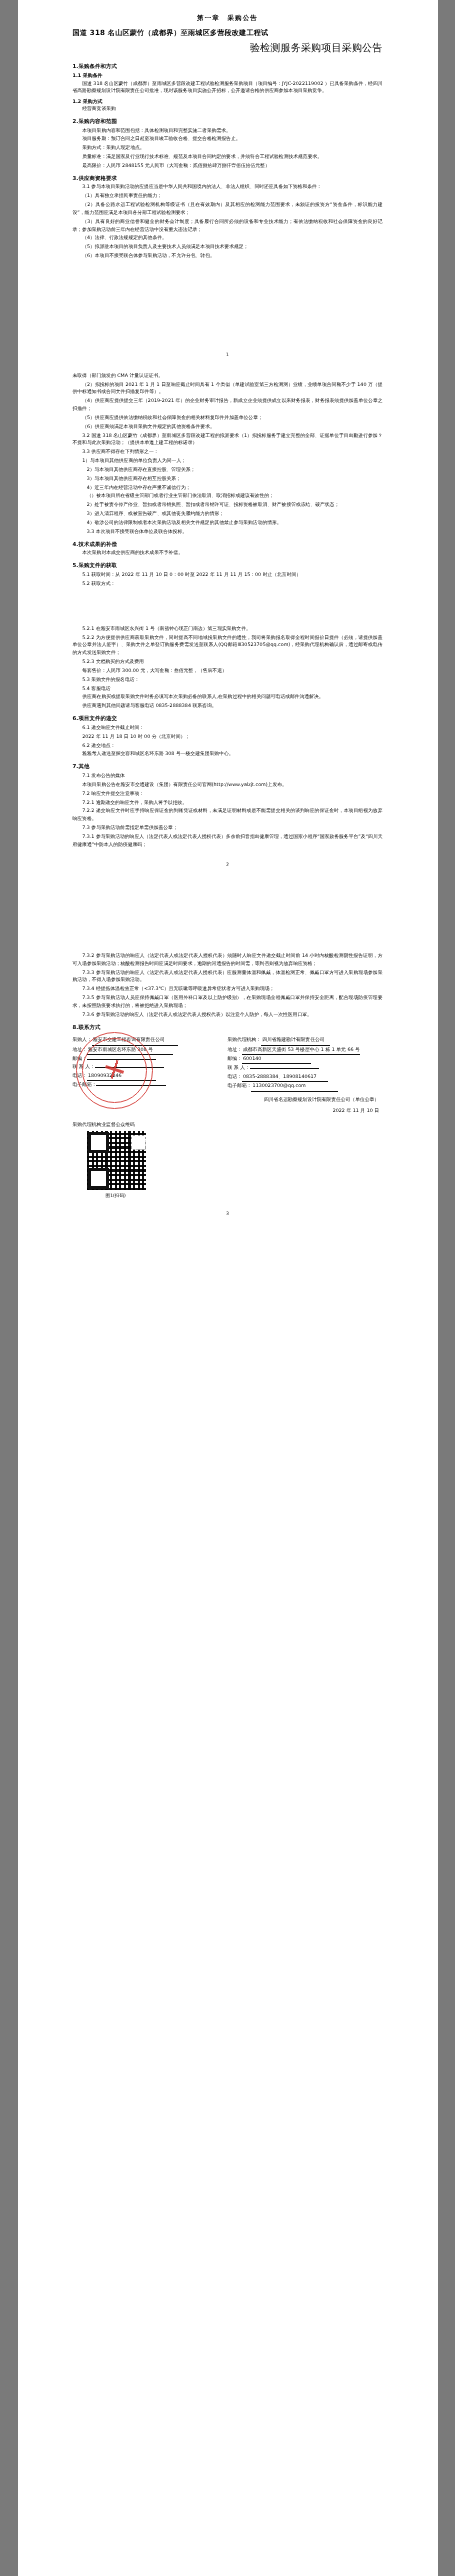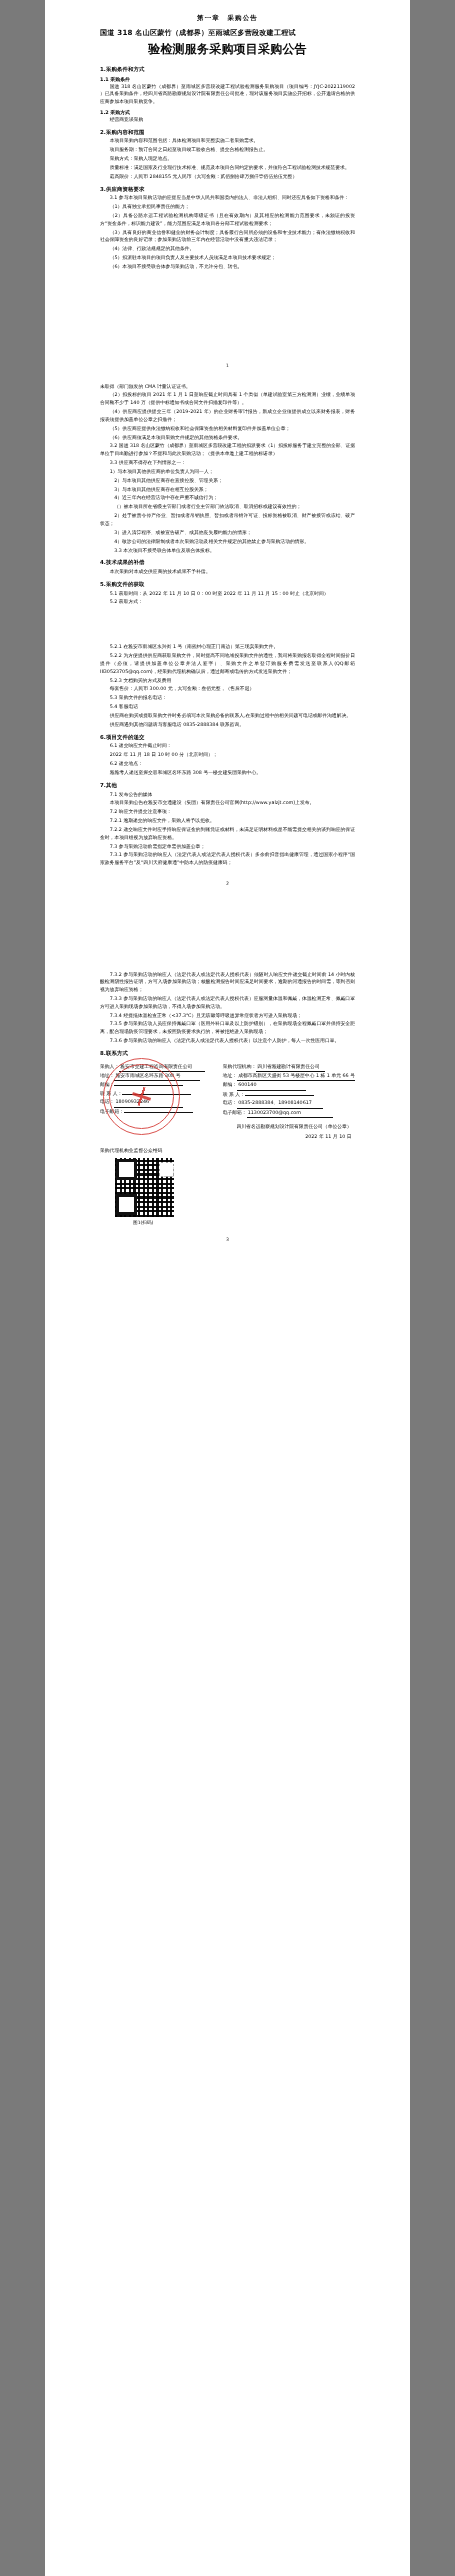--- a/index.html
+++ b/index.html
@@ -1,21 +1,21 @@
 <!DOCTYPE html>
 <html style="font-size:9px"><head>
 <meta charset="utf-8">
 <style>
   html, body {
     margin: 0;
     padding: 0;
     background: #7a7a7a;
   }
   .page {
-    width: 365px;
+    width: 420px;
     min-height: 2576px;
     margin: 0 auto;
     background: #ffffff;
     position: relative;
     font-family: "DejaVu Sans", "Liberation Sans", sans-serif;
     color: #0a0a0a;
   }
   .sheet {
     position: relative;
     padding: 10.2px 55px 0 55px;
@@ -30,23 +30,23 @@
   }
   .title1 {
     text-align: left;
     font-size: 7.1px;
     font-weight: bold;
     line-height: 1.55;
     letter-spacing: 0.2px;
     margin: 1.1px 0 1.1px 0;
   }
   .title2 {
-    text-align: center;
-    font-size: 12px;
-    font-weight: bold;
+    text-align: right;
+    font-size: 10px;
+    font-weight: normal;
     line-height: 1.55;
     letter-spacing: 0.2px;
     margin: 0 0 6.8px 0;
   }
   .h2 {
     font-size: 5.4px;
     font-weight: bold;
     margin: 5.1px 0 1.7px 0;
     letter-spacing: 0.1px;
   }

